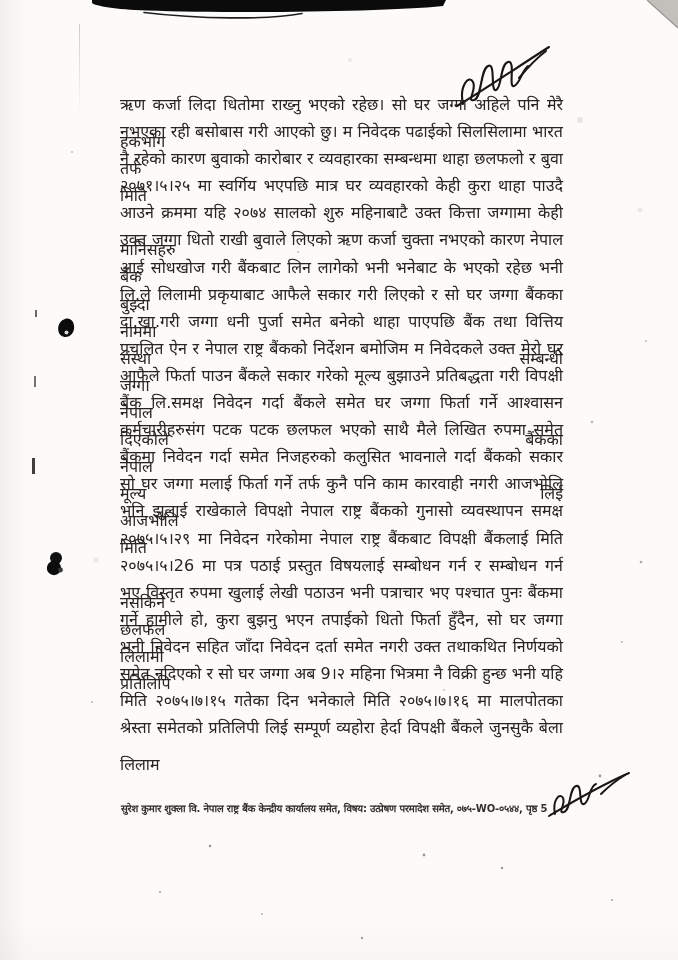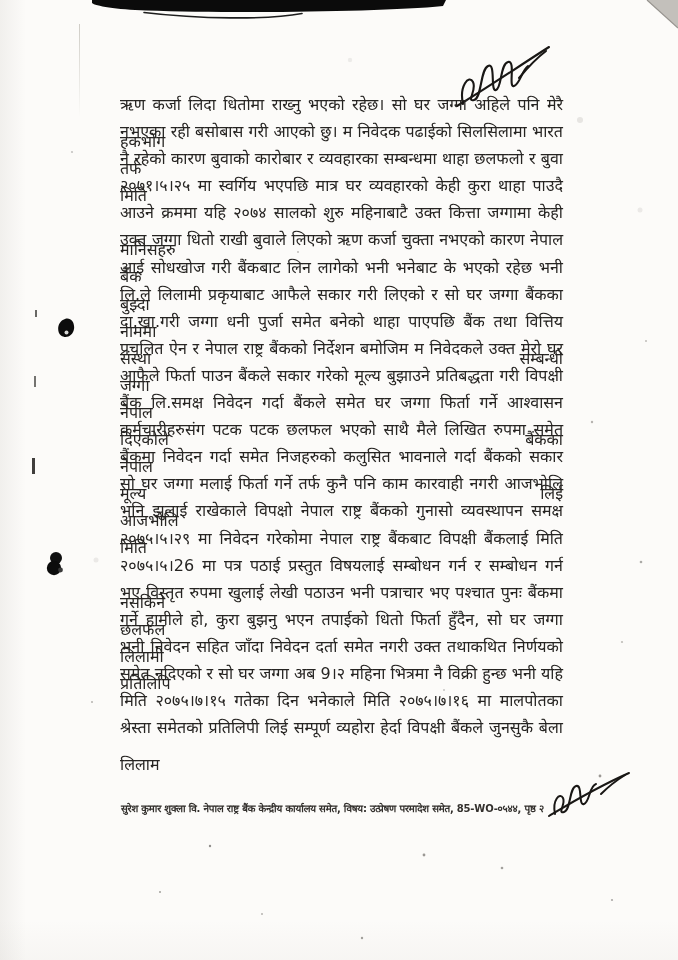--- a/index.html
+++ b/index.html
@@ -114,21 +114,21 @@
       <div class="line">२०७५।५।२९ मा निवेदन गरेकोमा नेपाल राष्ट्र बैंकबाट विपक्षी बैंकलाई मिति</div>
       <div class="line">२०७५।५।26 मा पत्र पठाई प्रस्तुत विषयलाई सम्बोधन गर्न र सम्बोधन गर्न नसकिने</div>
       <div class="line">भए विस्तृत रुपमा खुलाई लेखी पठाउन भनी पत्राचार भए पश्चात पुनः बैंकमा छलफल</div>
       <div class="line">गर्ने हामीले हो, कुरा बुझनु भएन तपाईको धितो फिर्ता हुँदैन, सो घर जग्गा लिलामी</div>
       <div class="line">भनी निवेदन सहित जाँदा निवेदन दर्ता समेत नगरी उक्त तथाकथित निर्णयको प्रतिलिपि</div>
       <div class="line">समेत नदिएको र सो घर जग्गा अब 9।२ महिना भित्रमा नै विक्री हुन्छ भनी यहि</div>
       <div class="line">मिति २०७५।७।१५ गतेका दिन भनेकाले मिति २०७५।७।१६ मा मालपोतका</div>
       <div class="line">श्रेस्ता समेतको प्रतिलिपी लिई सम्पूर्ण व्यहोरा हेर्दा विपक्षी बैंकले जुनसुकै बेला लिलाम</div>
     </div>
 
-  <div class="footer-caption">सुरेश कुमार शुक्ला वि. नेपाल राष्ट्र बैंक केन्द्रीय कार्यालय समेत, विषय: उत्प्रेषण परमादेश समेत, 85-WO-०५४४, पृष्ठ २</div>
+  <div class="footer-caption">सुरेश कुमार शुक्ला वि. नेपाल राष्ट्र बैंक केन्द्रीय कार्यालय समेत, विषय: उत्प्रेषण परमादेश समेत, ०७५-WO-०५४४, पृष्ठ 5</div>
 
   <svg class="artifact" style="left:0;top:0;" width="678" height="960" viewBox="0 0 678 960">
     <g fill="#4a4742">
       <circle cx="210" cy="846" r="1.2" opacity=".6"></circle>
       <circle cx="424" cy="855" r="1.4" opacity=".55"></circle>
       <circle cx="160" cy="892" r="1" opacity=".5"></circle>
       <circle cx="612" cy="900" r="1.1" opacity=".45"></circle>
       <circle cx="298" cy="252" r="1" opacity=".35"></circle>
       <circle cx="592" cy="422" r="1.2" opacity=".4"></circle>
       <circle cx="641" cy="562" r="1.3" opacity=".45"></circle>

